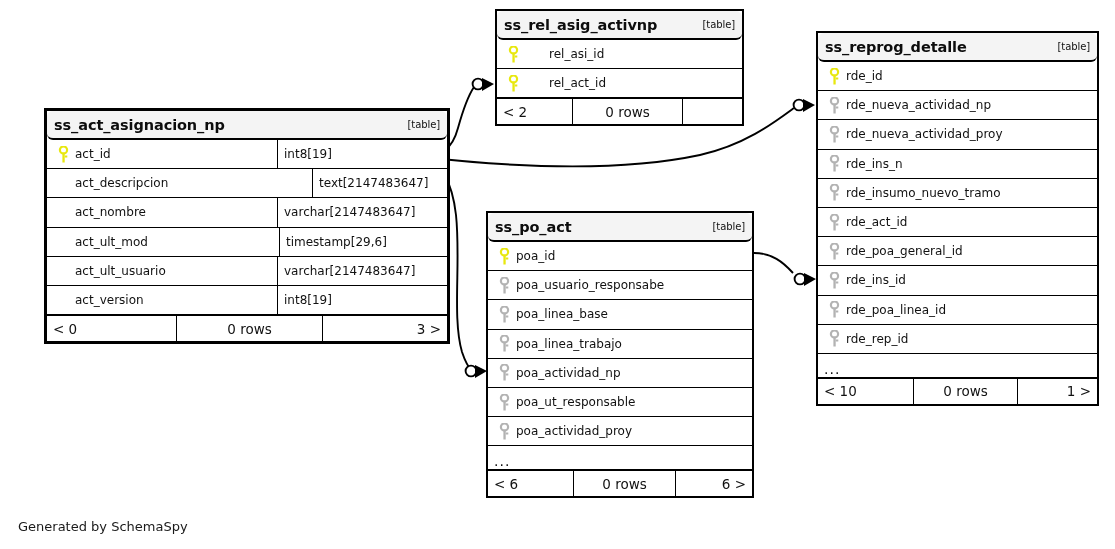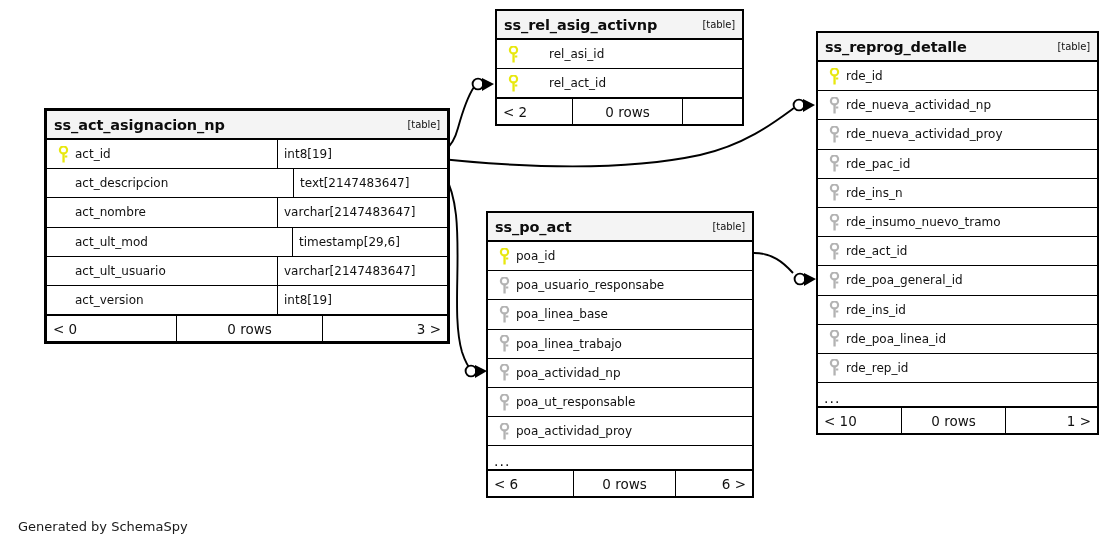--- a/index.html
+++ b/index.html
@@ -42,20 +42,21 @@
     box-sizing: border-box;
     display: flex;
     align-items: center;
     justify-content: space-between;
     padding: 0 7px;
     height: 29px;
     font-size: 14.5px;
     font-weight: bold;
     color: #0d0d0d;
     letter-spacing: -0.1px;
+    border-radius: 6px;
   }
   .tbl-header .ttype {
     font-weight: normal;
     font-size: 10px;
     color: #111111;
   }
   .row {
     display: flex;
     align-items: center;
     border-bottom: 1.5px solid #000000;
@@ -197,37 +198,37 @@
         <span class="colname">act_id</span>
       </div>
       <div class="typecell" style="width:170px;">int8[19]</div>
     </div>
 
     <div class="row">
       <div class="namecell">
         <span class="keyslot"></span>
         <span class="colname">act_descripcion</span>
       </div>
-      <div class="typecell" style="width:154px;">text[2147483647]</div>
+      <div class="typecell" style="width:135px;">text[2147483647]</div>
     </div>
 
     <div class="row">
       <div class="namecell">
         <span class="keyslot"></span>
         <span class="colname">act_nombre</span>
       </div>
       <div class="typecell" style="width:170px;">varchar[2147483647]</div>
     </div>
 
     <div class="row">
       <div class="namecell">
         <span class="keyslot"></span>
         <span class="colname">act_ult_mod</span>
       </div>
-      <div class="typecell" style="width:155px;">timestamp[29,6]</div>
+      <div class="typecell" style="width:168px;">timestamp[29,6]</div>
     </div>
 
     <div class="row">
       <div class="namecell">
         <span class="keyslot"></span>
         <span class="colname">act_ult_usuario</span>
       </div>
       <div class="typecell" style="width:170px;">varchar[2147483647]</div>
     </div>
 
@@ -323,32 +324,20 @@
           <svg class="keyicon" width="11" height="17" viewBox="0 0 11 17" xmlns="http://www.w3.org/2000/svg">
             <circle cx="5.5" cy="4" r="3.6" fill="none" stroke="#b3b3b3" stroke-width="2.2"></circle>
             <rect x="4.4" y="6.5" width="2.3" height="10" fill="#b3b3b3"></rect>
             <rect x="6.7" y="9.5" width="2.6" height="2" fill="#b3b3b3"></rect>
           </svg>
         </span>
         <span class="colname">rde_nueva_actividad_proy</span>
       </div>
     </div>
 
-    <div class="row">
-      <div class="namecell">
-        <span class="keyslot">
-          <svg class="keyicon" width="11" height="17" viewBox="0 0 11 17" xmlns="http://www.w3.org/2000/svg">
-            <circle cx="5.5" cy="4" r="3.6" fill="none" stroke="#b3b3b3" stroke-width="2.2"></circle>
-            <rect x="4.4" y="6.5" width="2.3" height="10" fill="#b3b3b3"></rect>
-            <rect x="6.7" y="9.5" width="2.6" height="2" fill="#b3b3b3"></rect>
-          </svg>
-        </span>
-        <span class="colname">rde_pac_id</span>
-      </div>
-    </div>
 
     <div class="row">
       <div class="namecell">
         <span class="keyslot">
           <svg class="keyicon" width="11" height="17" viewBox="0 0 11 17" xmlns="http://www.w3.org/2000/svg">
             <circle cx="5.5" cy="4" r="3.6" fill="none" stroke="#b3b3b3" stroke-width="2.2"></circle>
             <rect x="4.4" y="6.5" width="2.3" height="10" fill="#b3b3b3"></rect>
             <rect x="6.7" y="9.5" width="2.6" height="2" fill="#b3b3b3"></rect>
           </svg>
         </span>
@@ -430,21 +419,21 @@
             <rect x="6.7" y="9.5" width="2.6" height="2" fill="#b3b3b3"></rect>
           </svg>
         </span>
         <span class="colname">rde_rep_id</span>
       </div>
     </div>
 
     <div class="ellipsis-row">...</div>
 
     <div class="footer">
-      <div class="fcell fleft" style="width:84px;">&lt; 10</div>
+      <div class="fcell fleft" style="width:96px;">&lt; 10</div>
       <div class="fcell fcenter" style="width:104px;">0 rows</div>
       <div class="fcell fright" style="flex:1 1 auto;">1 &gt;</div>
     </div>
   </div>
 
   <div class="tbl" style="left:486px; top:211px; width:268px;">
     <div class="tbl-header">
       <span>ss_po_act</span>
       <span class="ttype">[table]</span>
     </div>

